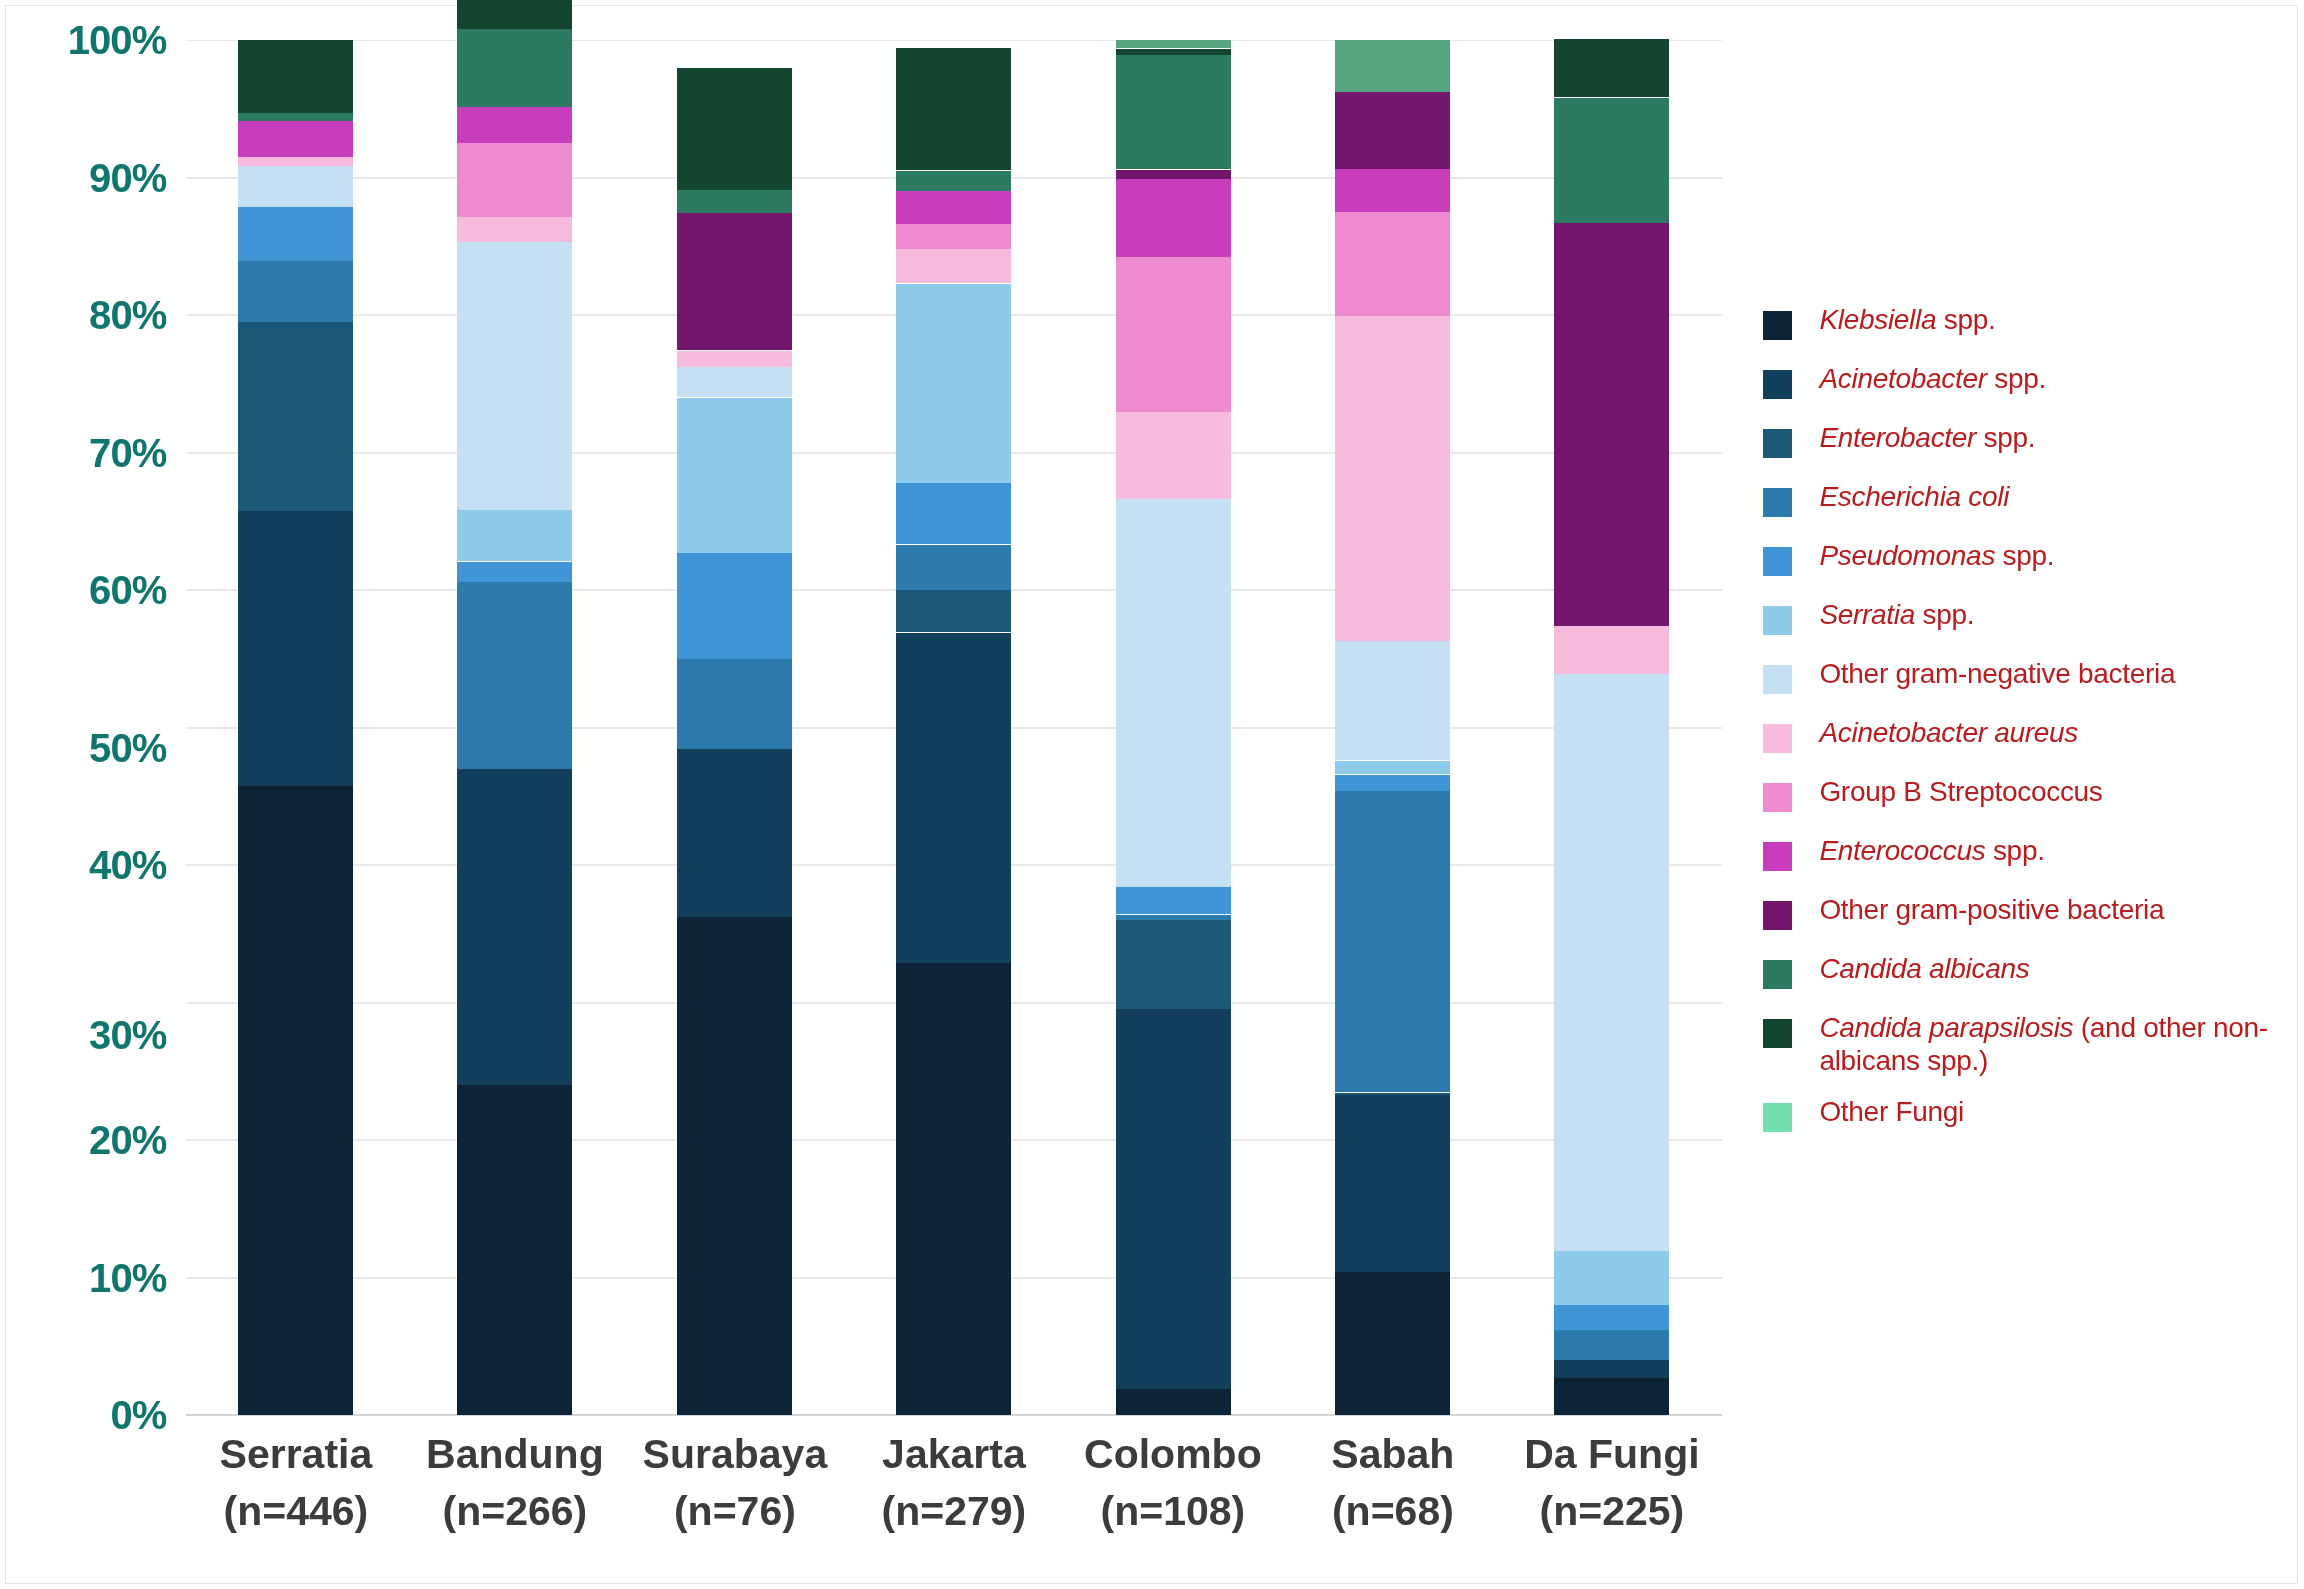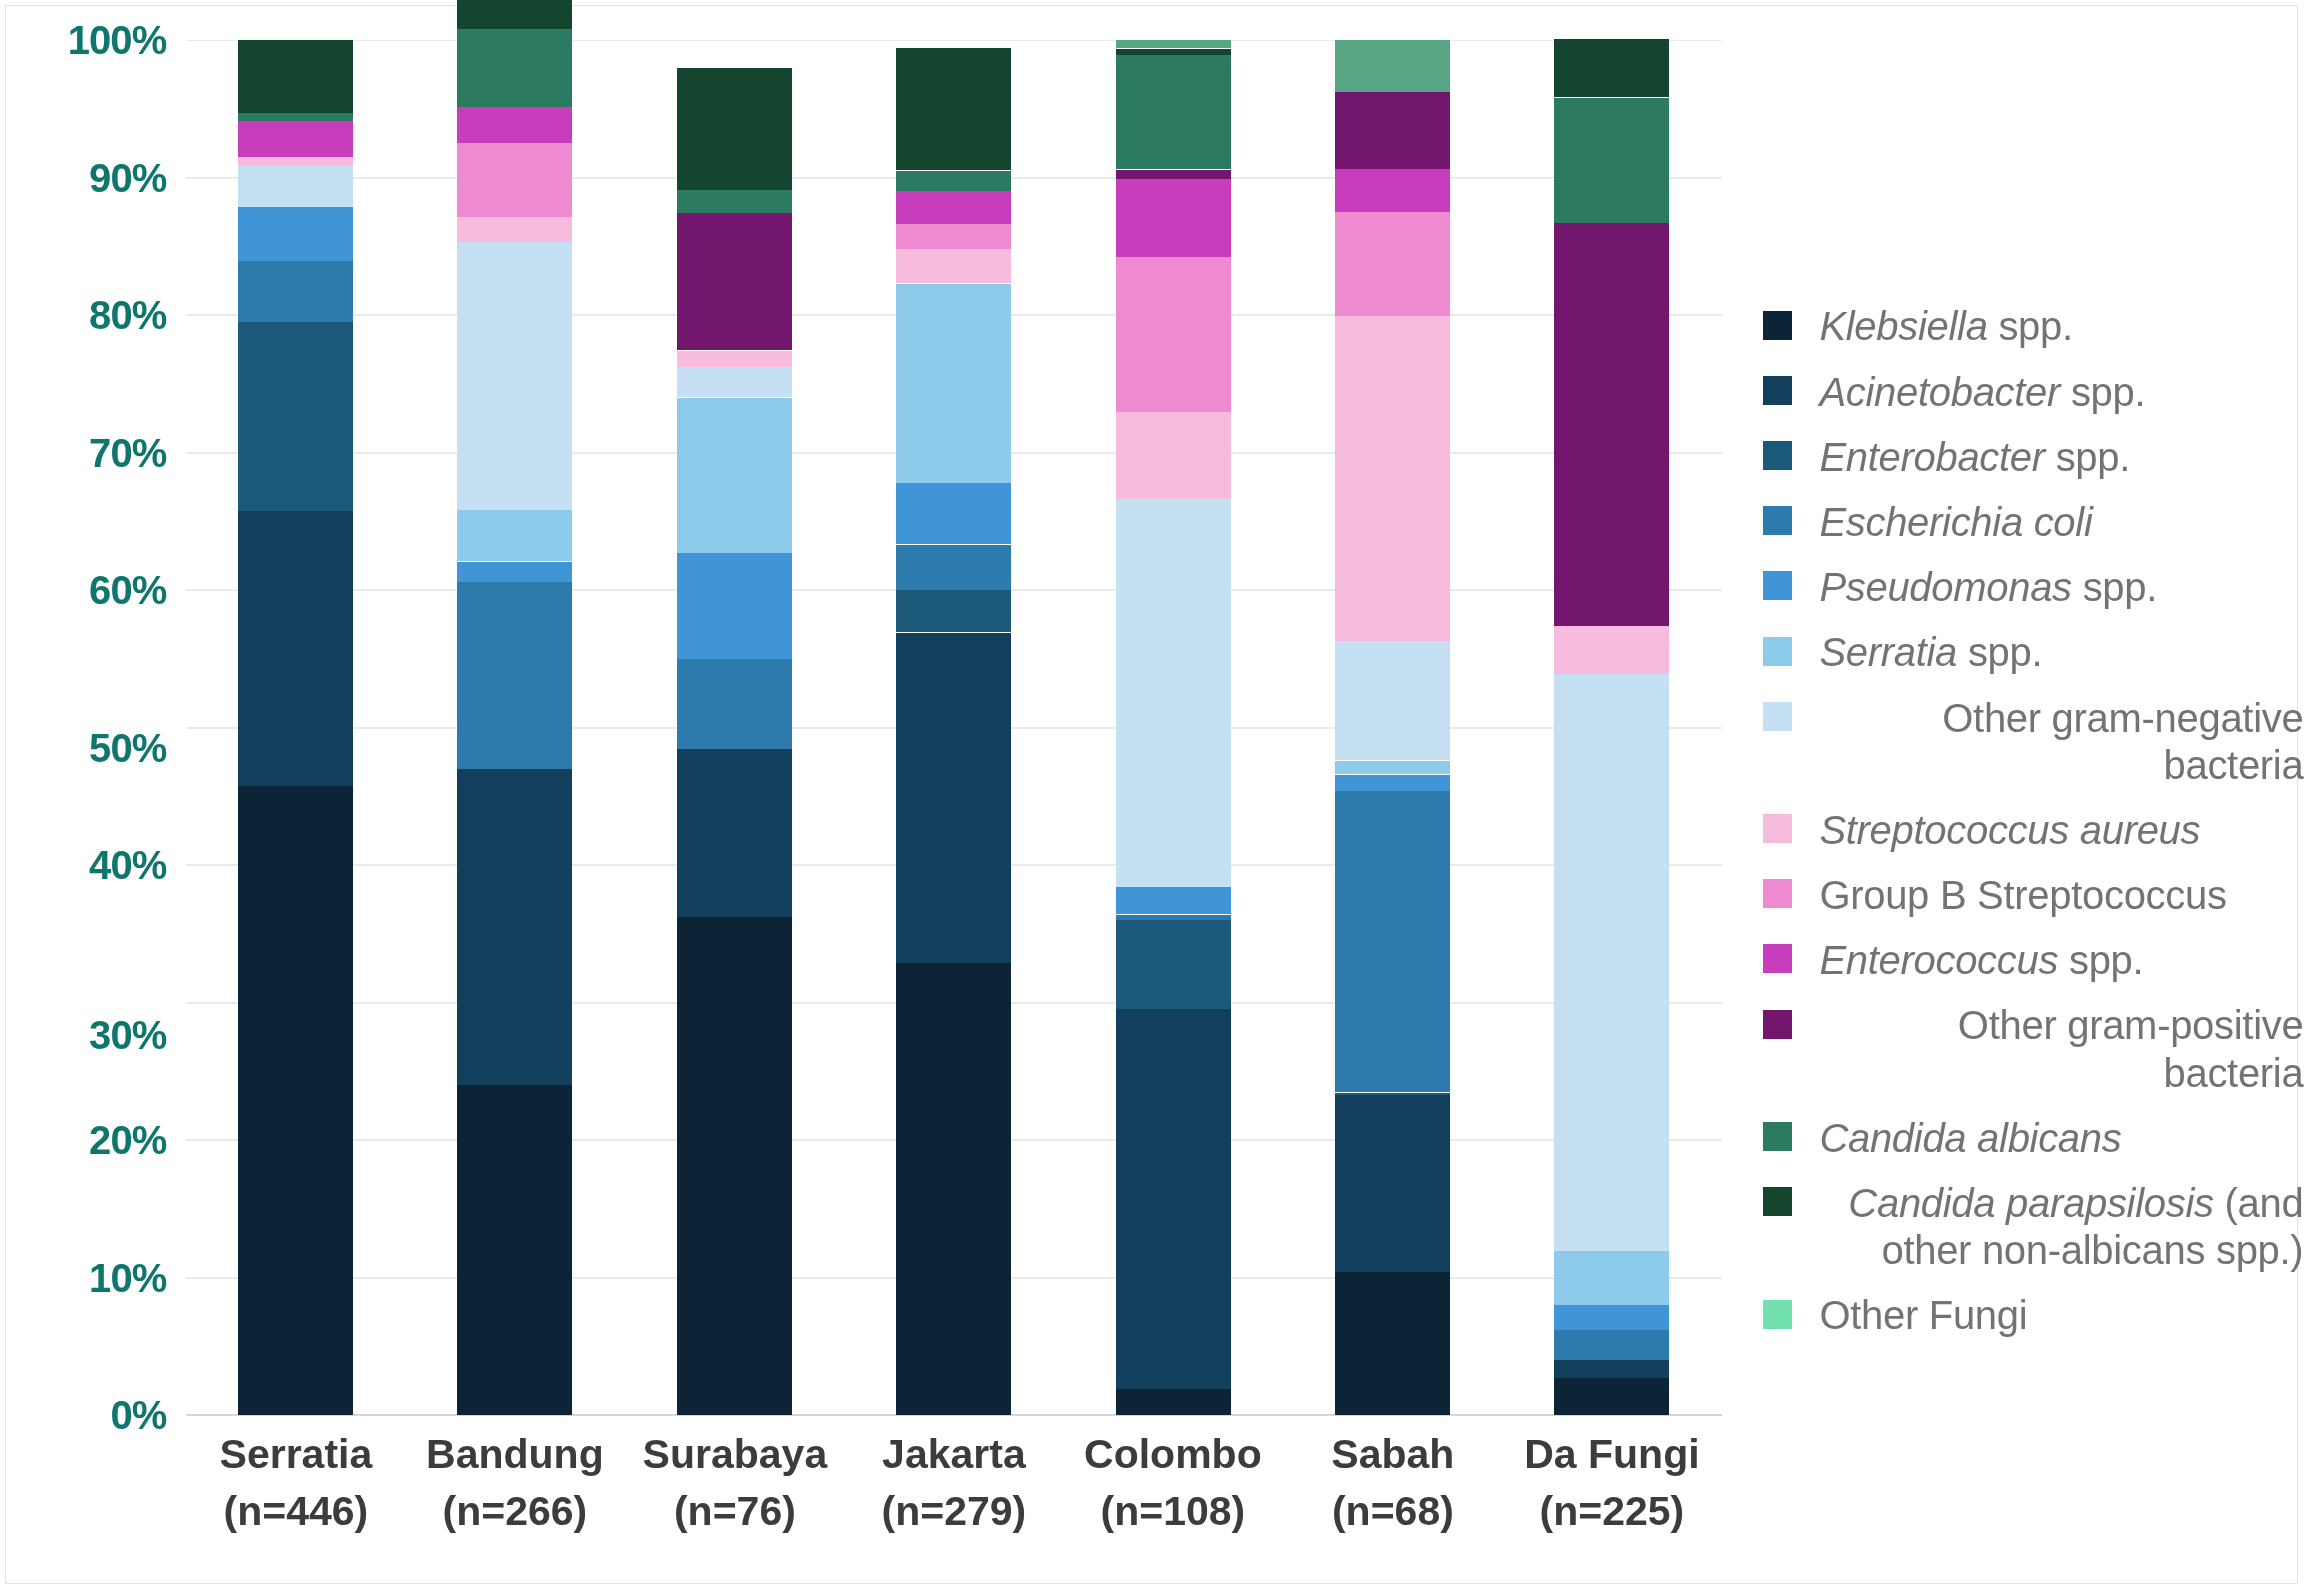--- a/index.html
+++ b/index.html
@@ -112,25 +112,24 @@
     margin-bottom: 18px;
     min-height: 41px;
   }
   .legend-swatch {
     flex: 0 0 auto;
     width: 29px; height: 29px;
     margin-top: 7.2px;
     margin-right: 27px;
   }
   .legend-label {
-    font-size: 40px;
-    color: #737373;
+    font-size: 28px;
+    color: #b91c1c;
     line-height: 1.18;
     letter-spacing: -0.3px;
-    text-align: right;
   }
   .legend-label i { font-style: italic; }
 </style>
 </head>
 <body>
 
 <div id="page">
   <div id="figure-frame">
 
     <div id="y-axis">
@@ -303,21 +302,21 @@
         <div class="legend-item">
           <span class="legend-swatch" style="background: rgb(142, 202, 234);"></span>
           <span class="legend-label"><i>Serratia</i> spp.</span>
         </div>
         <div class="legend-item">
           <span class="legend-swatch" style="background: rgb(197, 224, 242);"></span>
           <span class="legend-label">Other gram-negative bacteria</span>
         </div>
         <div class="legend-item">
           <span class="legend-swatch" style="background: rgb(247, 188, 221);"></span>
-          <span class="legend-label"><i>Streptococcus aureus</i></span>
+          <span class="legend-label"><i>Acinetobacter aureus</i></span>
         </div>
         <div class="legend-item">
           <span class="legend-swatch" style="background: rgb(238, 138, 208);"></span>
           <span class="legend-label">Group B Streptococcus</span>
         </div>
         <div class="legend-item">
           <span class="legend-swatch" style="background: rgb(200, 61, 187);"></span>
           <span class="legend-label"><i>Enterococcus</i> spp.</span>
         </div>
         <div class="legend-item">

